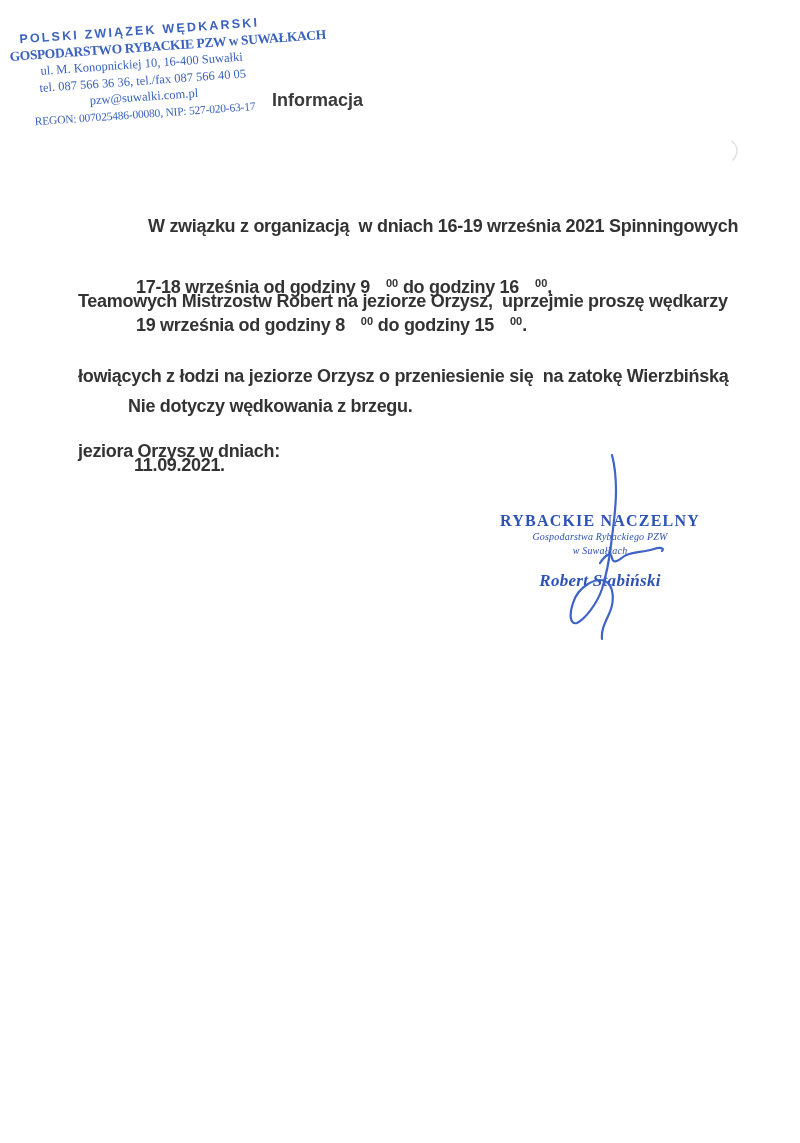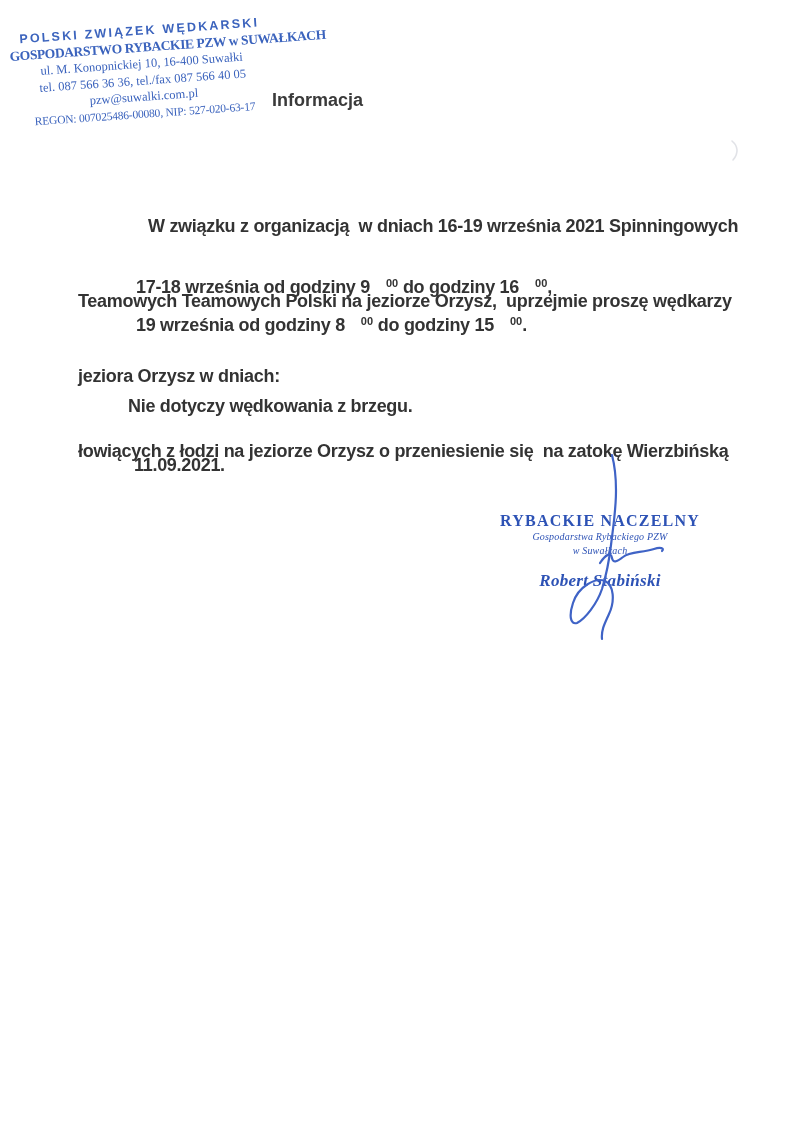--- a/index.html
+++ b/index.html
@@ -87,23 +87,23 @@
   </div>
 
   <svg class="scan-artifact" width="24" height="26" viewBox="0 0 24 26">
     <path d="M 8,3 C 14,8 15,15 9,22"></path>
   </svg>
 
   <div class="doc-title">Informacja</div>
 
   <div class="para body-text">
     <div class="pline indent">W związku z organizacją  w dniach 16-19 września 2021 Spinningowych</div>
-    <div class="pline">Teamowych Teamowych Polski na jeziorze Orzysz,  uprzejmie proszę wędkarzy</div>
+    <div class="pline">Teamowych Mistrzostw Robert na jeziorze Orzysz,  uprzejmie proszę wędkarzy</div>
+    <div class="pline">łowiących z łodzi na jeziorze Orzysz o przeniesienie się  na zatokę Wierzbińską</div>
     <div class="pline">jeziora Orzysz w dniach:</div>
-    <div class="pline">łowiących z łodzi na jeziorze Orzysz o przeniesienie się  na zatokę Wierzbińską</div>
   </div>
 
   <div class="sched-1 body-text">17-18 września od godziny 9<sup>00</sup> do godziny 16<sup>00</sup>,</div>
   <div class="sched-2 body-text">19 września od godziny 8<sup>00</sup> do godziny 15<sup>00</sup>.</div>
 
   <div class="note-line body-text">Nie dotyczy wędkowania z brzegu.</div>
   <div class="date-line body-text">11.09.2021.</div>
 
   <div class="sig-block">
     <div class="sig-title">RYBACKIE NACZELNY</div>

